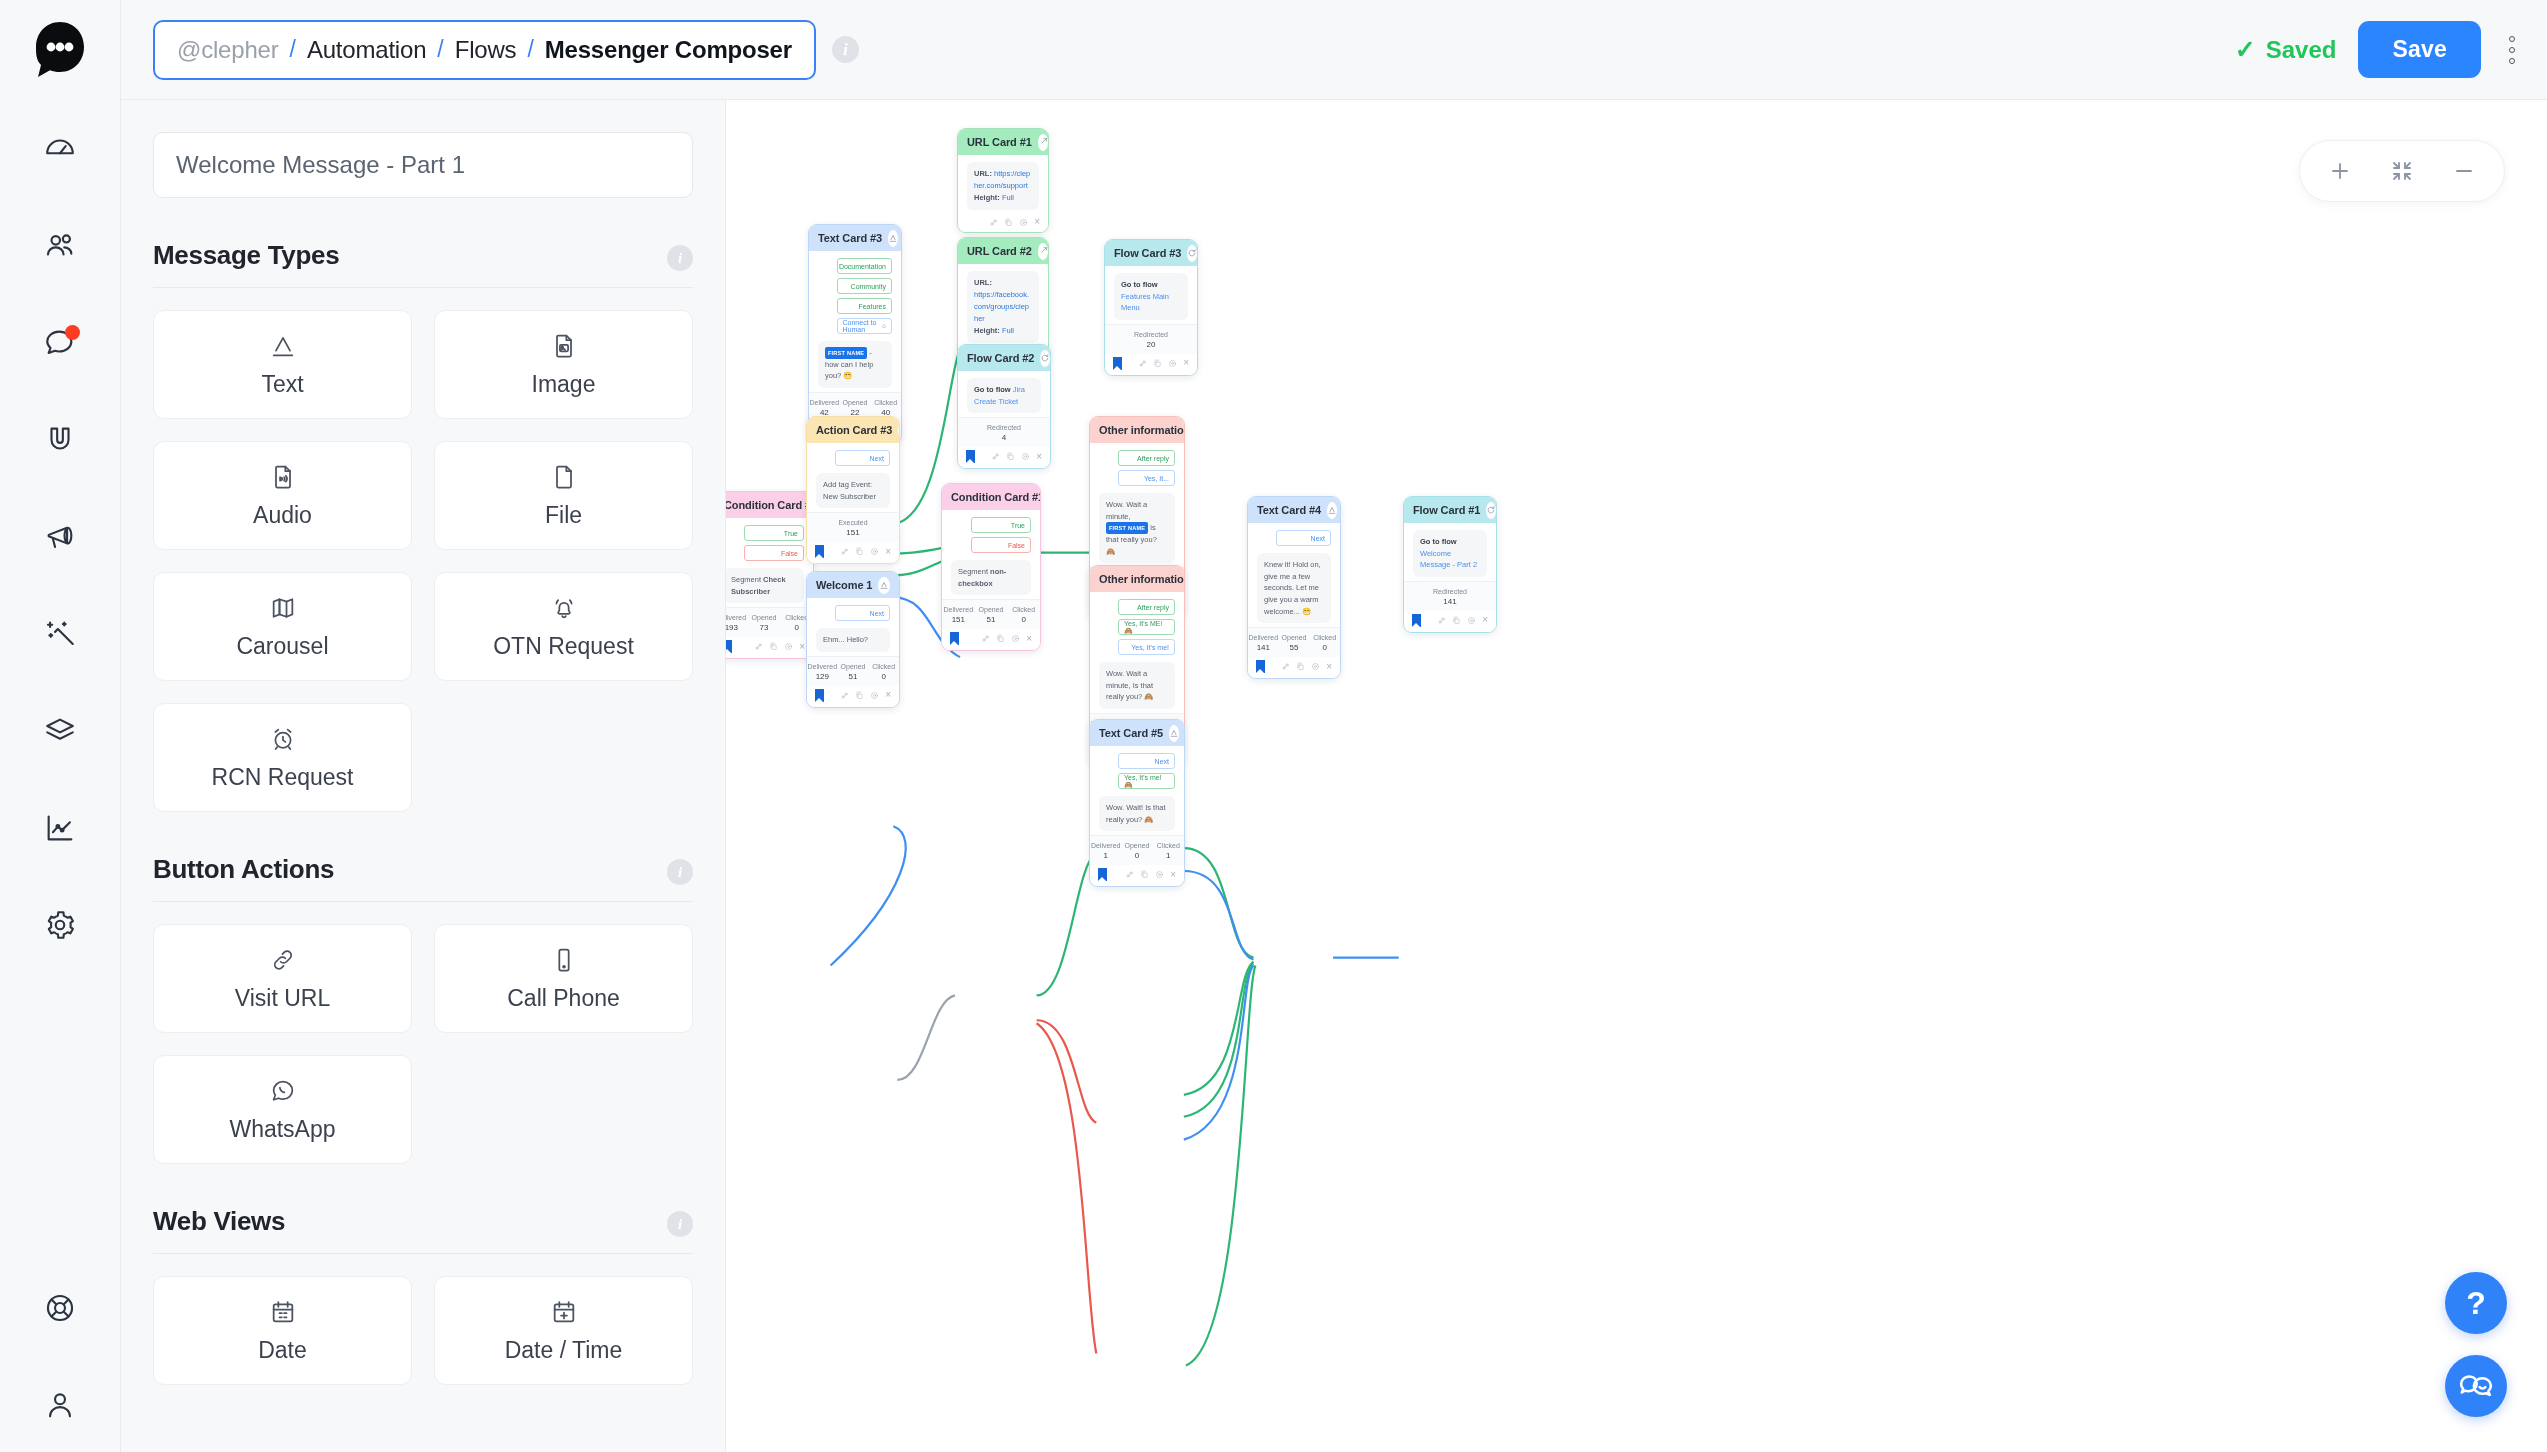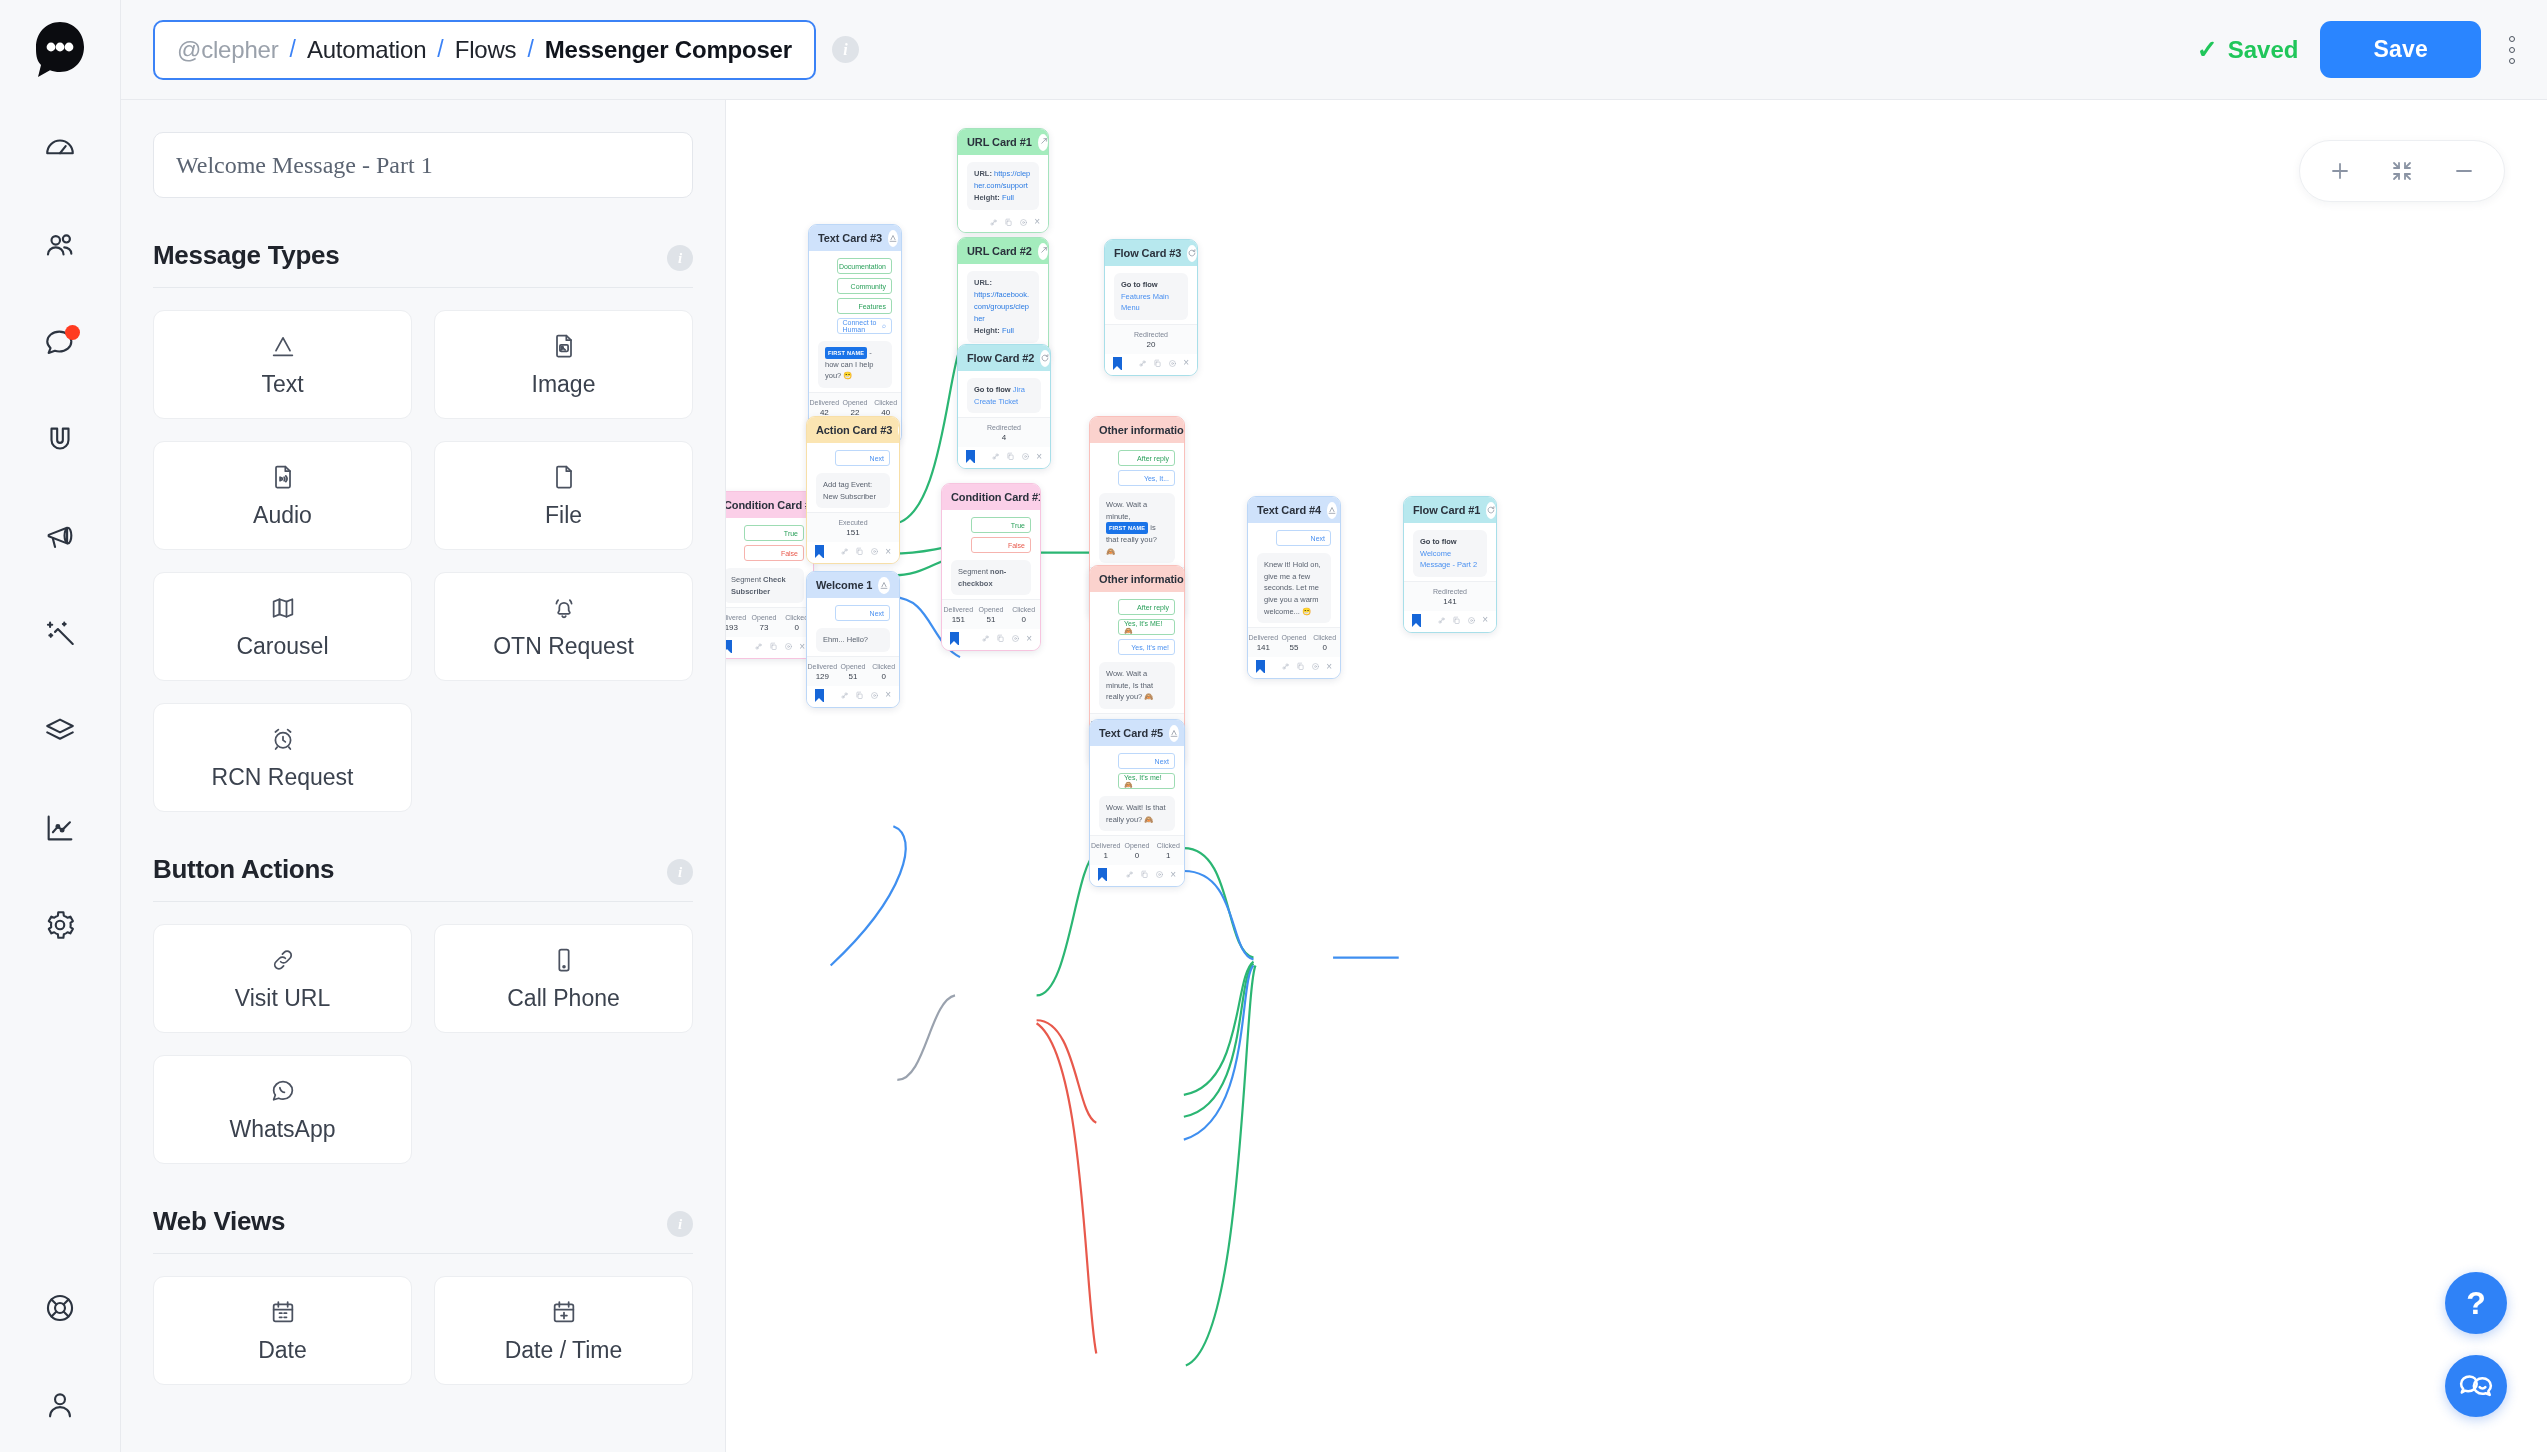--- a/index.html
+++ b/index.html
@@ -32,21 +32,21 @@
   .info-dot{
     width:27px;height:27px;border-radius:50%;background:#dfe3e8;color:#fff;
     display:flex;align-items:center;justify-content:center;font-size:16px;
     font-style:italic;font-family:"Liberation Serif",serif;font-weight:700;margin-left:16px;
   }
   .top-right{ margin-left:auto; display:flex; align-items:center; gap:22px; padding-right:26px;}
   .saved{ display:flex; align-items:center; gap:10px; color:#20c65a; font-size:24px; font-weight:600;}
   .saved .ck{ font-size:25px; line-height:1; }
   .save-btn{
     background:#2a85ff; color:#fff; font-size:23px; font-weight:600;
-    border-radius:11px; padding:0 53px; height:57px; display:flex;align-items:center;
+    border-radius:11px; padding:0 34px; height:57px; display:flex;align-items:center;
     border:none; cursor:pointer; letter-spacing:0.2px;
   }
   .kebab{ display:flex; flex-direction:column; gap:5px; padding:6px; cursor:pointer;}
   .kebab i{ width:6px;height:6px;border:1.6px solid #4d5560;border-radius:50%; display:block;}
 
   
   .rail{
     position:absolute;left:0;top:100px;width:121px;height:1353px;background:#f7f8fa;
     border-right:1px solid #e8eaee; z-index:30;
     display:flex; flex-direction:column; align-items:center;
@@ -62,21 +62,21 @@
   .rail-spacer{ flex:1 }
 
   
   .panel{
     position:absolute;left:121px;top:100px;width:605px;height:1353px;
     background:#f7f8fa; border-right:1px solid #e8eaee; overflow:hidden; z-index:20;
   }
   .panel-inner{ padding:32px 32px 0 32px; }
   .flow-name{
     width:100%;height:66px;border:1px solid #e4e7ec;border-radius:10px;background:#fff;
-    font-size:24px;color:#5b6472;padding:0 22px;font-family:Liberation Serif, serif;
+    font-size:24px;color:#5b6472;padding:0 22px;font-family:Liberation Sans, sans-serif;
     outline:none;
   }
   .sec-head{ display:flex;align-items:flex-end;margin-top:42px; }
   .sec-title{ font-size:26px;font-weight:700;color:#20242c;letter-spacing:-0.3px;}
   .sec-head .info-dot{ margin-left:auto; width:26px;height:26px;font-size:15px;}
   .sec-rule{ height:1px;background:#e6e9ed;margin-top:16px;}
   .grid{ display:grid;grid-template-columns:1fr 1fr;gap:22px;margin-top:22px;}
   .tile{
     background:#fff;border:1px solid #eceef1;border-radius:11px;height:109px;
     display:flex;flex-direction:column;align-items:center;justify-content:center;gap:11px;

